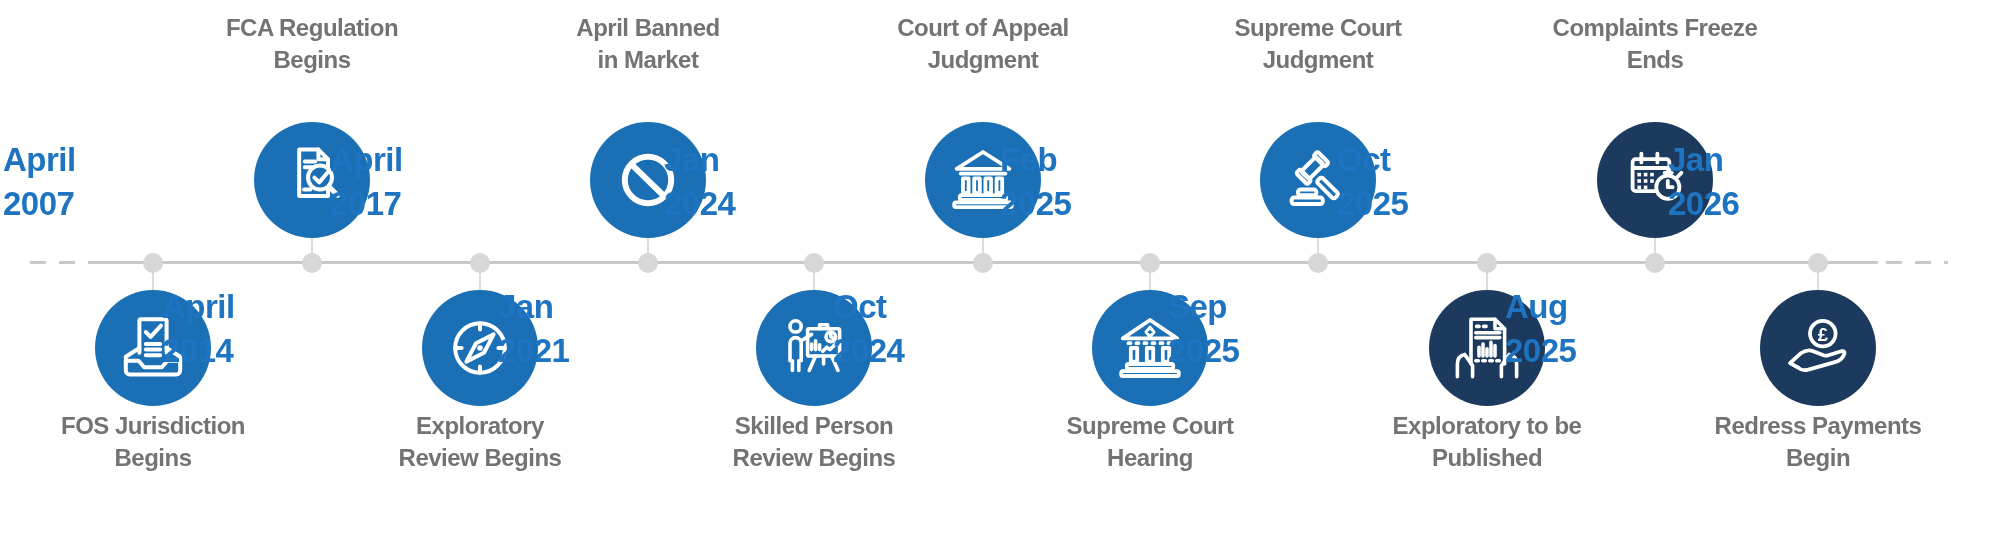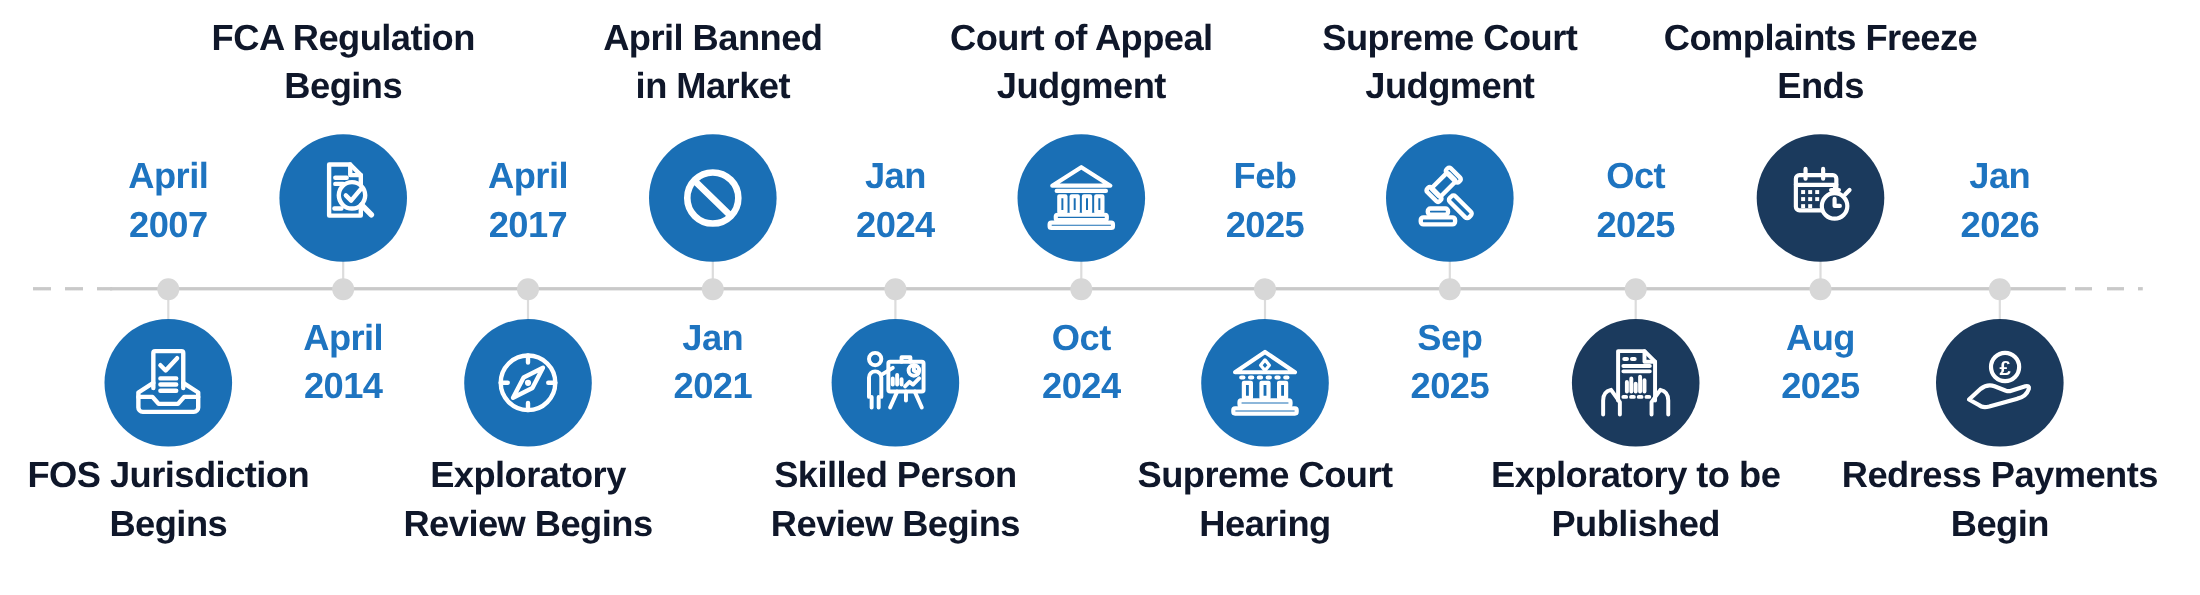--- a/index.html
+++ b/index.html
@@ -16,25 +16,25 @@
   .dot{position:absolute;top:253px;width:20px;height:20px;border-radius:50%;
     background:#d7d7d7;transform:translateX(-50%);}
   .connector{position:absolute;width:2px;background:#dcdcdc;transform:translateX(-50%);}
   .connector.above{top:235px;height:22px;}
   .connector.below{top:268px;height:24px;}
   
   .node{position:absolute;top:0;height:541px;width:0;}
   .node > *{left:0;}
   .event-title,.event-label{
     position:absolute;transform:translateX(-50%);width:440px;text-align:center;
-    color:#0f172a;font-size:33px;line-height:1.32;white-space:pre-line;letter-spacing:-.5px;}
+    color:#737373;font-size:24px;line-height:1.32;white-space:pre-line;letter-spacing:-.5px;}
   .event-title{top:12px;}
   .event-label{top:410px;}
   .event-date{
-    position:absolute;transform:translateX(-50%);width:300px;text-align:center;
+    position:absolute;transform:translateX(-50%);width:300px;
     color:#1e74c0;font-size:33px;line-height:1.32;white-space:pre-line;letter-spacing:-.5px;}
   .event-date.above{top:138px;}
   .event-date.below{top:285px;}
   .circle{position:absolute;width:116px;height:116px;border-radius:50%;
     transform:translateX(-50%);display:flex;align-items:center;justify-content:center;}
   .circle.above{top:122px;}
   .circle.below{top:290px;}
   .circle.blue{background:#1a6fb5;}
   .circle.navy{background:#1b3a5d;}
   .icon{width:80px;height:80px;display:block;}

